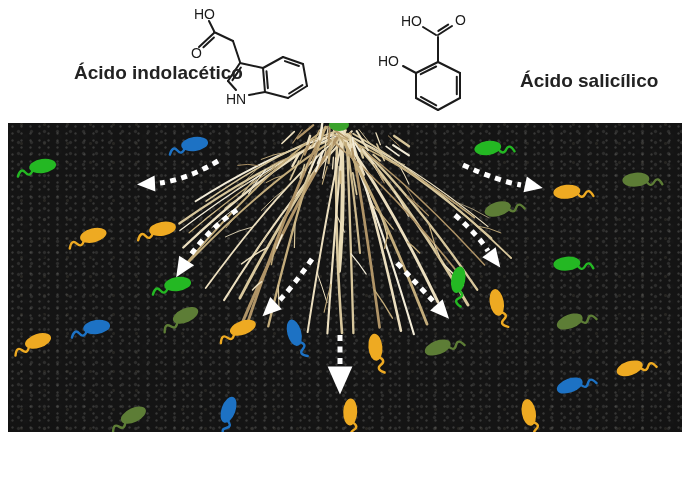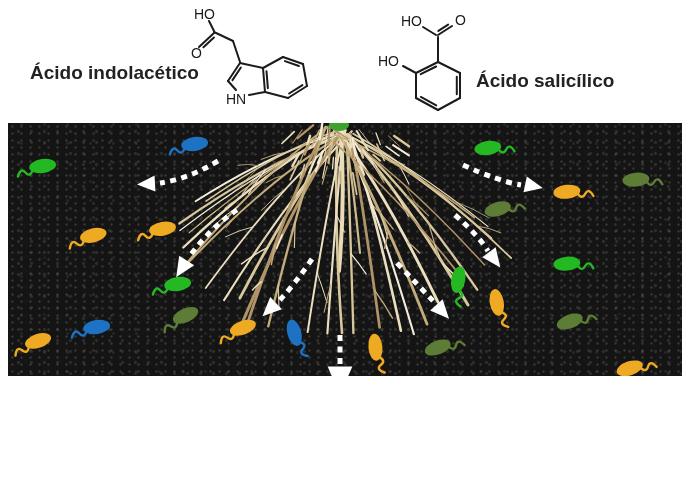--- a/index.html
+++ b/index.html
@@ -1,18 +1,18 @@
 <!DOCTYPE html>
 <html><head>
 <meta charset="utf-8">
 <style>
   html,body{margin:0;padding:0;background:#ffffff;}
-  .page{position:relative;width:690px;height:376px;background:#ffffff;overflow:hidden;
+  .page{position:relative;width:690px;height:432px;background:#ffffff;overflow:hidden;
         font-family:"Liberation Sans",sans-serif;text-align:center;}
-  .mol-label{position:absolute;font-weight:700;font-size:19px;color:#222;letter-spacing:0;}
+  .mol-label{position:absolute;font-weight:700;font-size:19px;color:#222;letter-spacing:0;margin-left:44px;}
   #label-iaa{left:30px;top:62px;}
   #label-sa{left:476px;top:70px;}
   .molsvg{position:absolute;}
   #mol-iaa{left:180px;top:0px;}
   #mol-sa{left:370px;top:0px;}
   .bond{stroke:#1b1b1b;stroke-width:2;stroke-linecap:round;}
   .atom{font-family:"Liberation Sans",sans-serif;font-size:14px;fill:#1b1b1b;}
   .soil{position:absolute;left:8px;top:123px;width:674px;height:364px;overflow:hidden;
         background-color:#141414;
         background-image:

